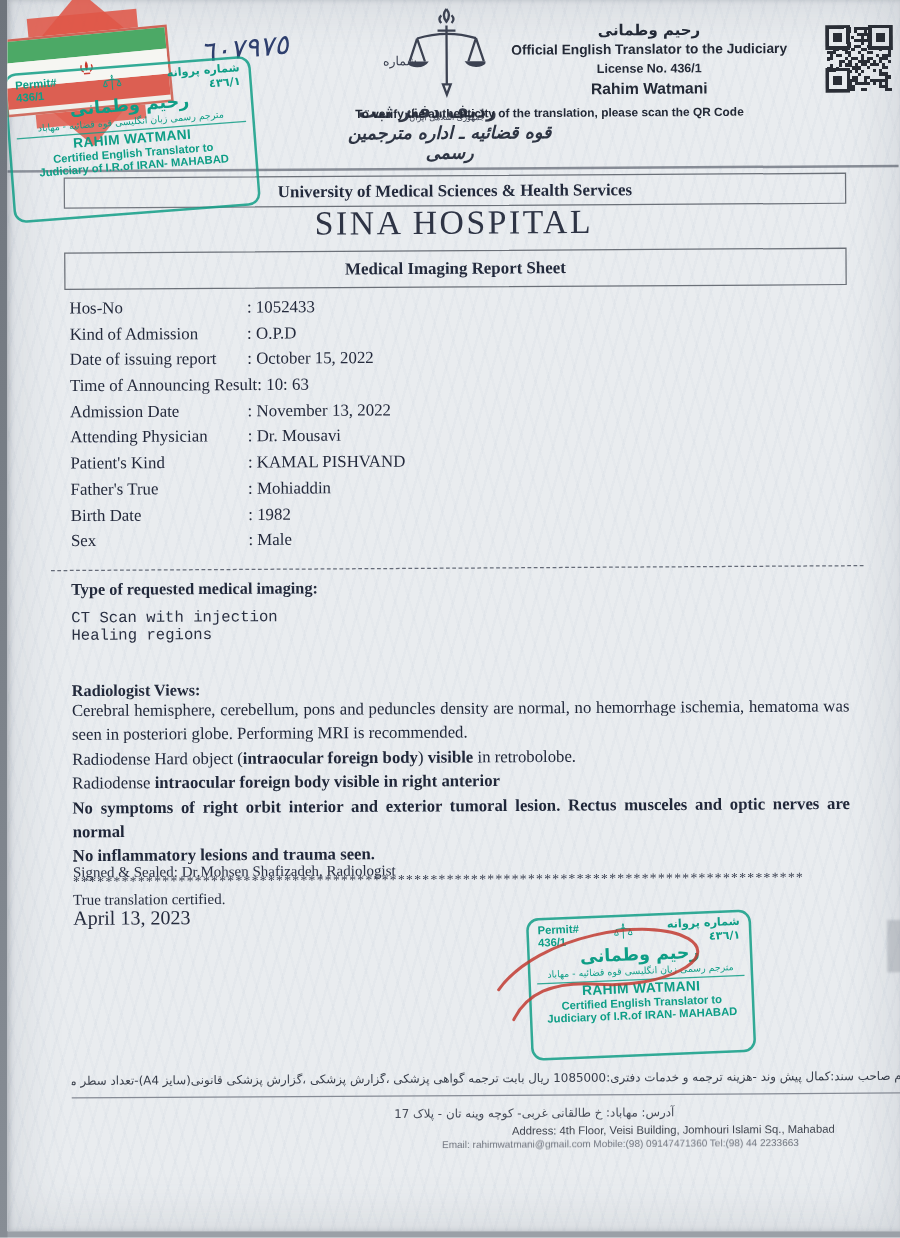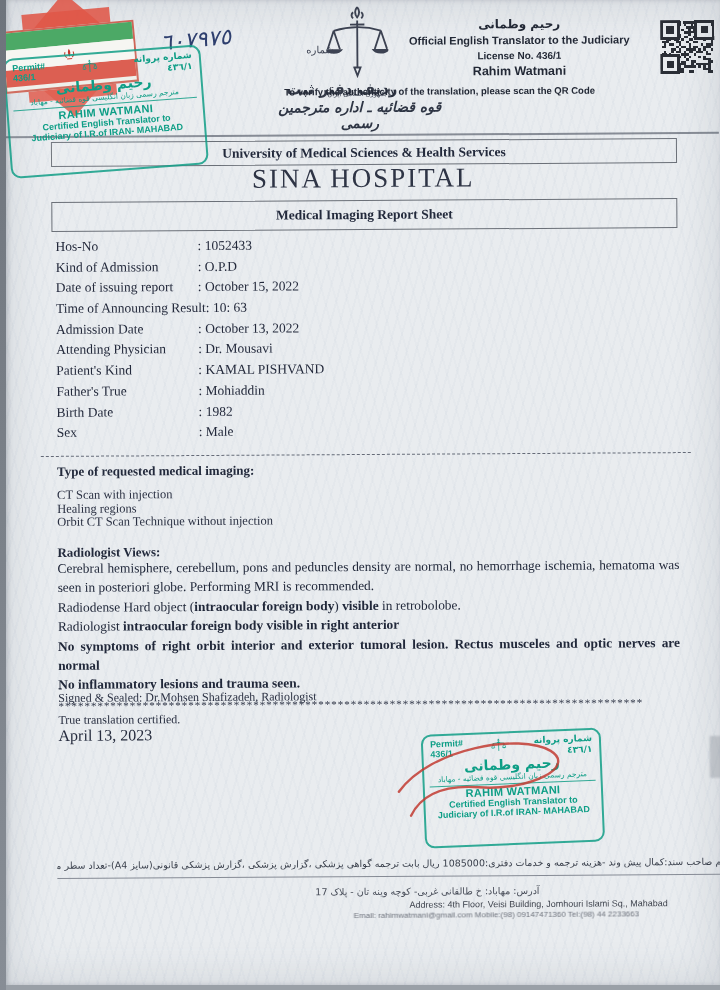--- a/index.html
+++ b/index.html
@@ -77,21 +77,21 @@
   .hospital{left:46px;top:163px;width:624px;text-align:center;font-size:27px;letter-spacing:2px;color:#2e3445;}
   .tbox2{top:200px;height:28px;line-height:28px;}
 
   .fields{left:50px;top:237px;width:560px;font-size:13.5px;color:#242a3c;}
   .frow{height:20.7px;}
   .flabel{display:inline-block;min-width:142px;}
 
   .dashed-rule{left:34px;top:454px;width:650px;border-top:1.5px dashed rgba(58,64,80,.75);}
   .sec-heading{font-weight:bold;font-size:13px;color:#232a3c;}
   .imaging-h{left:50px;top:462px;}
-  .imaging-items{left:50px;top:487px;font-size:12.5px;line-height:13.5px;color:#2a3042;}
+  .imaging-items{left:50px;top:487px;font-size:12.5px;line-height:13.5px;color:#2a3042;font-family:Liberation Mono, monospace;}
   .views-h{left:50px;top:543px;}
   .views-body{left:50px;top:557px;width:622px;font-size:13.4px;line-height:19.4px;text-align:justify;color:#21283a;}
   .views-body p{margin:0;}
   .b{font-weight:bold;}
 
   .dash-mark{left:50px;top:679px;font-size:12px;}
   .signed-line{left:50px;top:689px;font-size:12px;color:#2a3042;}
   .stars-line{left:50px;top:698px;width:636px;overflow:hidden;white-space:nowrap;font-size:11px;letter-spacing:1px;color:#2a3042;}
   .certified-line{left:50px;top:711px;font-size:12px;}
   .date-line{left:50px;top:725px;font-size:16px;}
@@ -335,42 +335,41 @@
 
       <div class="abs tbox tbox1">University of Medical Sciences &amp; Health Services</div>
       <div class="abs hospital">SINA HOSPITAL</div>
       <div class="abs tbox tbox2">Medical Imaging Report Sheet</div>
 
       <div class="abs fields">
         <div class="frow"><span class="flabel">Hos-No</span><span>: 1052433</span></div>
         <div class="frow"><span class="flabel">Kind of Admission</span><span>: O.P.D</span></div>
         <div class="frow"><span class="flabel">Date of issuing  report</span><span>: October 15, 2022</span></div>
         <div class="frow"><span class="flabel">Time of Announcing Result</span><span>:  10: 63</span></div>
-        <div class="frow"><span class="flabel">Admission Date</span><span>: October 13, 2022</span></div>
+        <div class="frow"><span class="flabel">Admission Date</span><span>: November 13, 2022</span></div>
         <div class="frow"><span class="flabel">Attending Physician</span><span>: Dr. Mousavi</span></div>
         <div class="frow"><span class="flabel">Patient's Kind</span><span>: KAMAL PISHVAND</span></div>
         <div class="frow"><span class="flabel">Father's True</span><span>: Mohiaddin</span></div>
         <div class="frow"><span class="flabel">Birth Date</span><span>: 1982</span></div>
         <div class="frow"><span class="flabel">Sex</span><span>: Male</span></div>
       </div>
 
       <div class="abs dashed-rule"></div>
 
       <div class="abs sec-heading imaging-h">Type of requested medical imaging:</div>
       <div class="abs imaging-items">
         <div>CT Scan with injection</div>
         <div>Healing regions</div>
-        <div>Orbit CT Scan Technique without injection</div>
       </div>
 
       <div class="abs sec-heading views-h">Radiologist Views:</div>
       <div class="abs views-body">
         <p>Cerebral hemisphere, cerebellum, pons and peduncles density are normal, no hemorrhage ischemia, hematoma was seen in posteriori globe. Performing MRI is recommended.</p>
         <p><span>Radiodense Hard object (</span><span class="b">intraocular foreign body</span><span>) </span><span class="b">visible</span><span> in retrobolobe.</span></p>
-        <p><span>Radiologist </span><span class="b">intraocular foreign body visible in right anterior</span></p>
+        <p><span>Radiodense </span><span class="b">intraocular foreign body visible in right anterior</span></p>
         <p class="b">No symptoms of right orbit interior and exterior tumoral lesion. Rectus musceles and optic nerves are normal</p>
         <p class="b">No inflammatory lesions and trauma seen.</p>
       </div>
 
       <div class="abs dash-mark">-</div>
       <div class="abs signed-line">Signed &amp; Sealed: Dr.Mohsen Shafizadeh, Radiologist</div>
       <div class="abs stars-line">******************************************************************************************</div>
       <div class="abs certified-line">True translation certified.</div>
       <div class="abs date-line">April 13, 2023</div>
 

